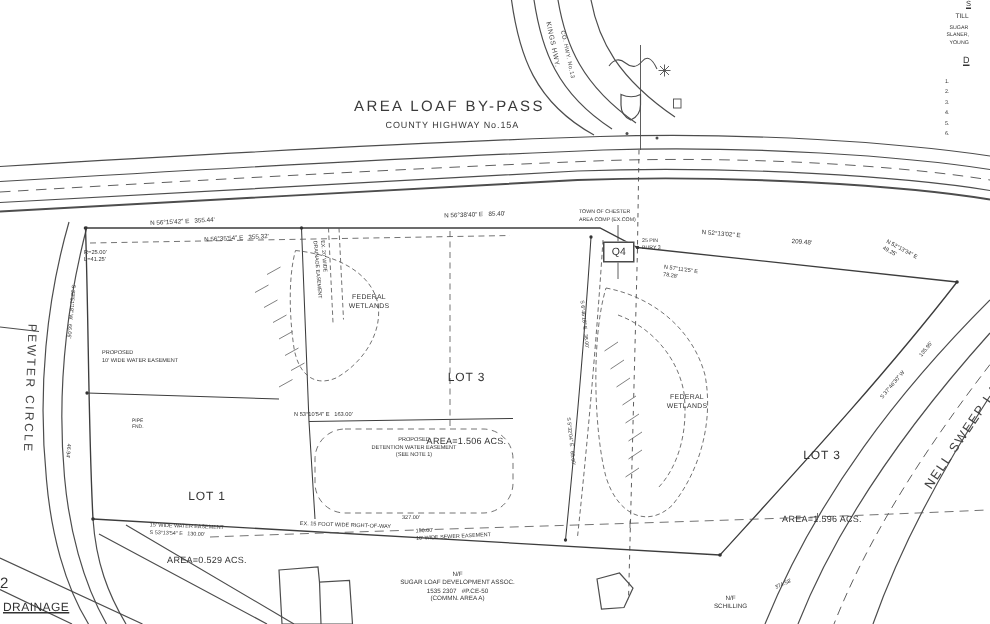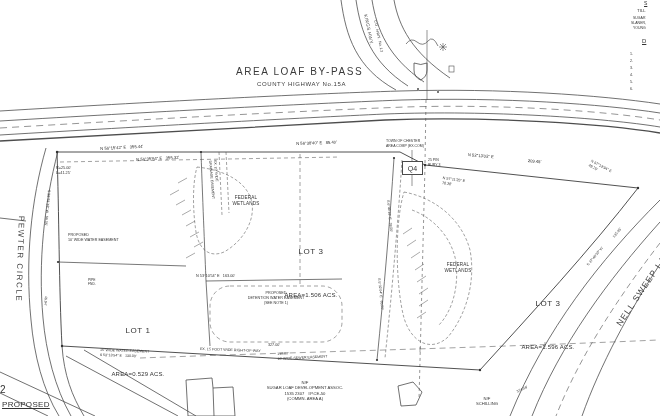--- a/index.html
+++ b/index.html
@@ -142,21 +142,21 @@
   </div>
 
   <div class="wetland" style="left:246px;top:195px">FEDERAL
 WETLANDS</div>
   <div class="wetland" style="left:458px;top:262px">FEDERAL
 WETLANDS</div>
 
   <div class="q4box">Q4</div>
 
   <div class="corner-number">2</div>
-  <div class="corner-easement">PROPOSED</div>
+  <div class="corner-easement">DRAINAGE</div>
 
 
   <div id="annotations">
       <div class="ann" style="left: 100px; top: 146px; font-size: 4.2px; transform: rotate(-3deg);">N 56°15'42" E   355.44'</div>
       <div class="ann" style="left: 296px; top: 141px; font-size: 4.2px; transform: rotate(-2deg);">N 56°38'40" E   85.40'</div>
       <div class="ann" style="left: 136px; top: 157px; font-size: 4.2px; transform: rotate(-3deg);">N 56°35'54" E   355.32'</div>
       <div class="ann" style="left: 56px; top: 166px; font-size: 3.8px;">R=25.00'
 L=41.25'</div>
       <div class="ann" style="left: 468px; top: 152px; font-size: 4.2px; transform: rotate(5deg);">N 52°13'02" E</div>
       <div class="ann" style="left: 528px; top: 158px; font-size: 4.2px; transform: rotate(5deg);">209.48'</div>

